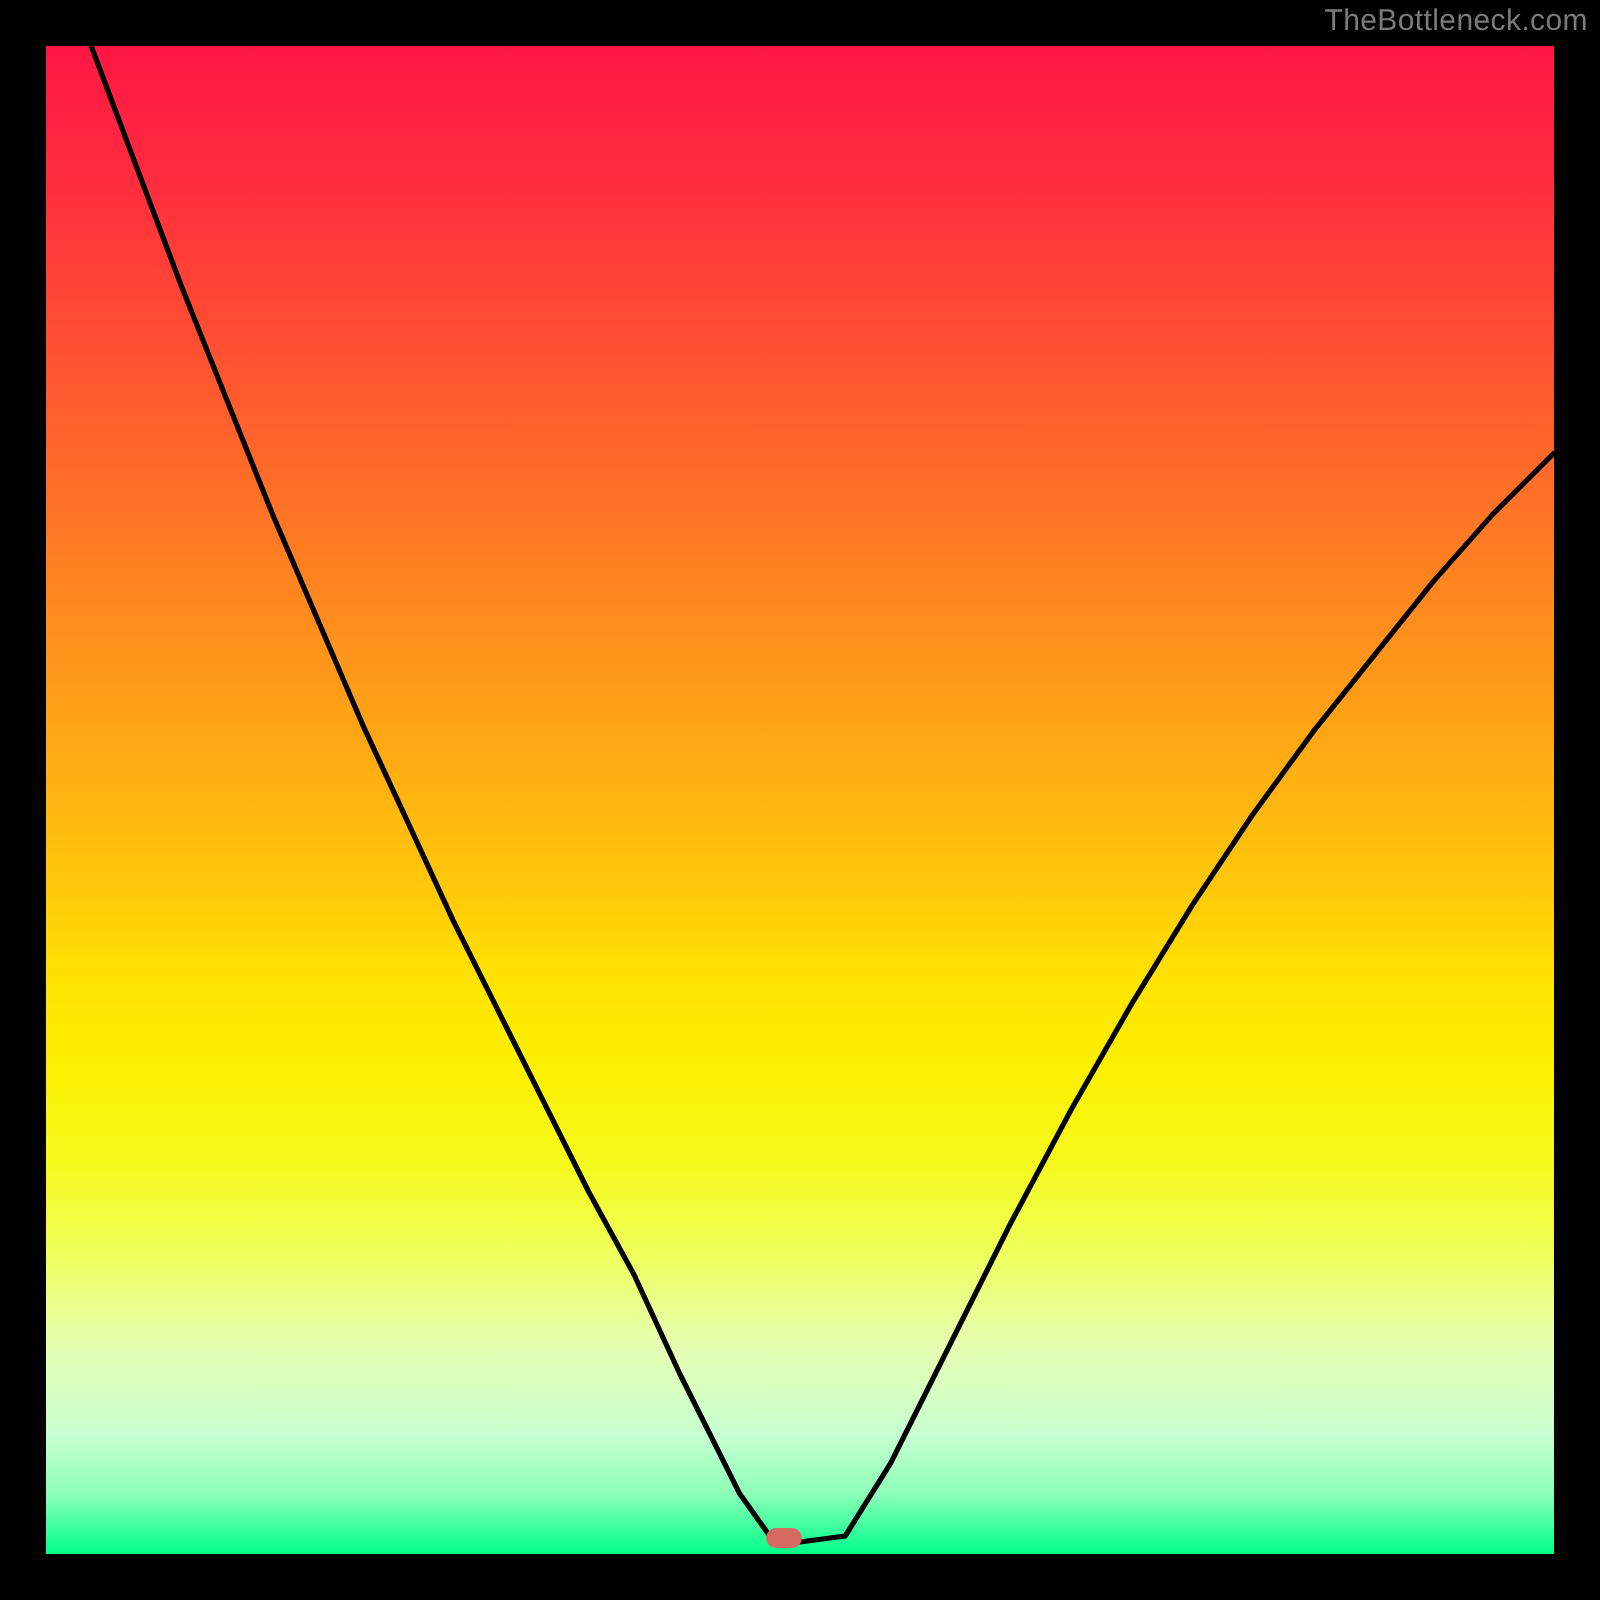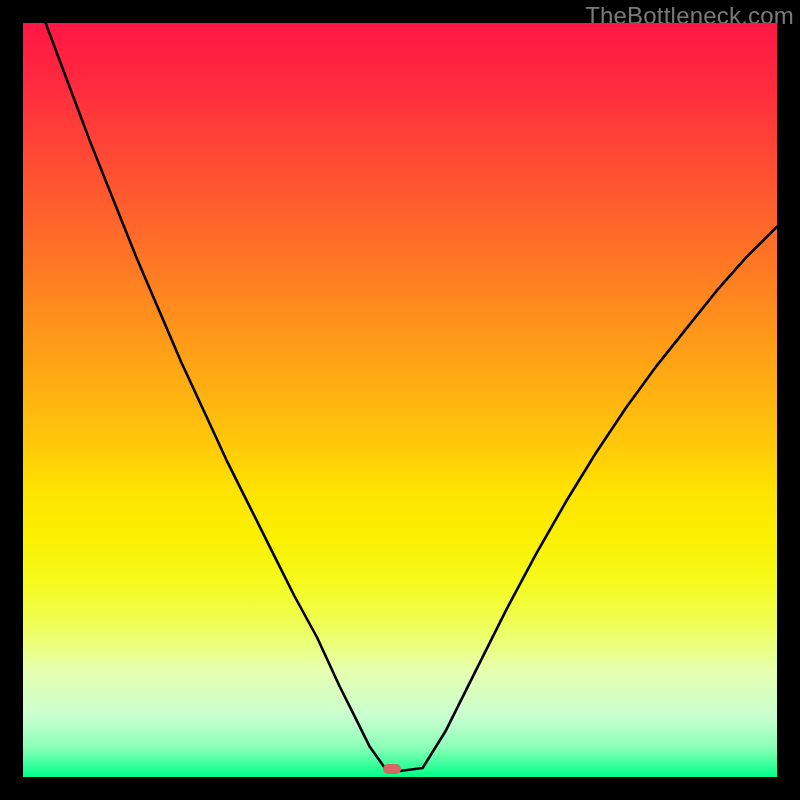--- a/index.html
+++ b/index.html
@@ -65,21 +65,21 @@
     height: 10px;
     border-radius: 5px;
     background: #d66a62;
     transform: translate(-50%, -50%);
   }
   .watermark {
     position: absolute;
     top: 2px;
     right: 6px;
     color: #7a7a7a;
-    font-size: 24px;
+    font-size: 15px;
     font-weight: 500;
     letter-spacing: 0.2px;
     user-select: none;
   }
 </style>
 </head>
 <body>
 
 <div class="frame">
 

